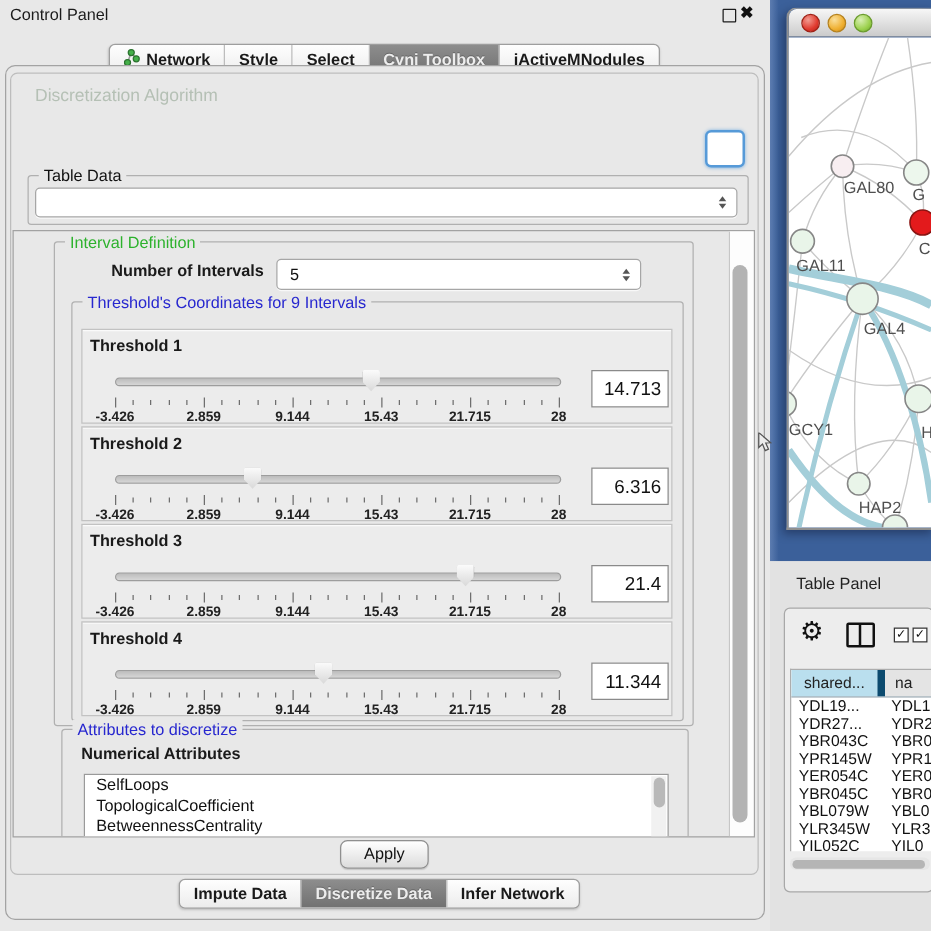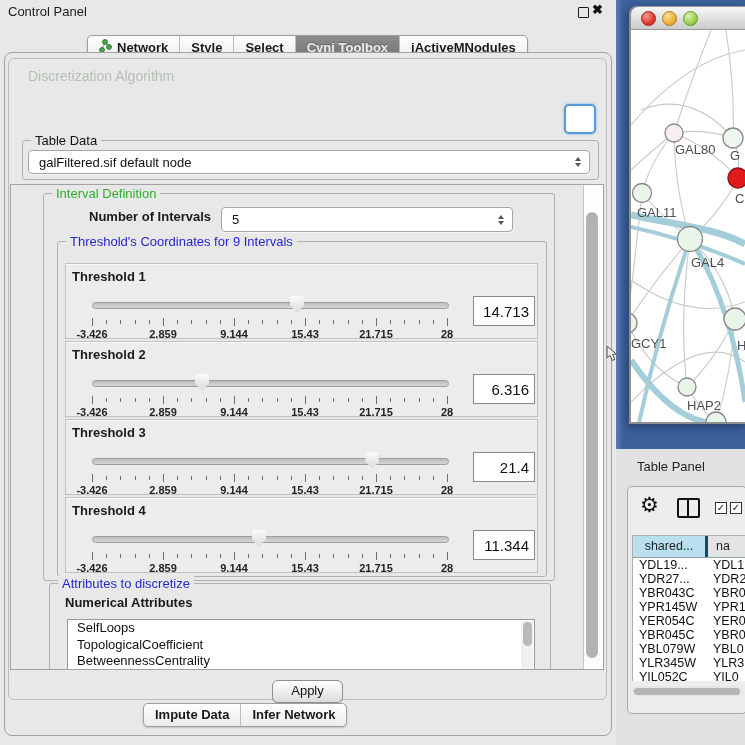--- a/index.html
+++ b/index.html
@@ -72,21 +72,21 @@
   .tp-value{position:absolute;left:407px;top:32px;width:50px;height:28px;border:1px solid #8a8a8a;background:#fff;
             font-family:"Liberation Sans",sans-serif;font-size:15px;text-align:right;padding:0 5px;color:#111;}
 
   .attr-list{left:56px;top:434px;width:466px;height:58px;background:#fff;border:1px solid #9a9a9a;overflow:hidden;}
   .list-item{padding:0 0 0 9px;line-height:16.5px;font-size:13px;color:#111;}
   .list-sb{position:absolute;right:1px;top:1px;width:12px;height:56px;background:#f1f1f1;}
   .list-sb-thumb{position:absolute;left:1.5px;top:1px;width:9px;height:24px;background:#b9b9b9;border-radius:5px;}
 
   .apply-btn{left:272px;top:672px;width:69px;height:21px;border:1px solid #8f8f8f;border-radius:6px;
              background:linear-gradient(#ffffff,#dcdcdc);text-align:center;line-height:20px;font-size:13px;color:#111;
-             box-shadow:0 1px 1px rgba(0,0,0,.15);margin-top:8px;}
+             box-shadow:0 1px 1px rgba(0,0,0,.15);}
 
   
   .desktop{left:616px;top:0;width:129px;height:449px;background:linear-gradient(90deg,#5c7cb0 0,#3b609a 7px,#3b609a 100%);}
   .net-window{left:629px;top:6px;width:116px;height:415px;border-left:2px solid #8f8f8f;border-bottom:2px solid #8f8f8f;
               border-top:1px solid #9a9a9a;border-radius:8px 0 0 0;box-shadow:-2px 3px 8px rgba(0,0,20,.35);}
   .nw-titlebar{position:absolute;left:0;top:0;width:100%;height:22px;border-radius:7px 0 0 0;
                background:linear-gradient(#f7f7f7,#cbcbcb);border-bottom:1px solid #9a9a9a;}
   .light{position:absolute;top:4px;width:13px;height:13px;border-radius:50%;}
   .light.red{left:10px;background:radial-gradient(circle at 35% 30%,#f29c92,#e03a2f 60%,#b02018);border:1px solid #9f2318;}
   .light.yellow{left:31px;background:radial-gradient(circle at 35% 30%,#fadf9a,#efaf30 60%,#c7871c);border:1px solid #b5821e;}
@@ -97,21 +97,21 @@
   .tp-title{left:637px;top:459px;font-size:13px;color:#222;}
   .tp-card{left:627px;top:486px;width:118px;height:226px;background:#ededed;border:1px solid #a8a8a8;border-radius:5px;}
   .gear{position:absolute;left:12px;top:6px;font-size:21px;color:#111;}
   .colicon{position:absolute;left:49px;top:11px;width:19px;height:16px;border:2px solid #111;border-radius:2px;}
   .colicon::after{content:"";position:absolute;left:8px;top:0;width:2px;height:16px;background:#111;}
   .cb{position:absolute;top:15px;width:10px;height:10px;border:1.5px solid #333;background:#fff;font-size:10px;line-height:10px;text-align:center;color:#111;}
   .cb.c1{left:87px;} .cb.c2{left:102px;}
   .tp-table{position:absolute;left:4px;top:48px;width:114px;height:145px;background:#fff;overflow:hidden;border:1px solid #adadad;border-bottom:none;}
   .th-row{display:flex;height:21px;border-bottom:1px solid #8fa0aa;}
   .th-cell{box-sizing:border-box;font-size:12.5px;color:#222;line-height:21px;overflow:hidden;white-space:nowrap;}
-  .th-c1{width:75px;background:#badfee;text-align:center;border-right:3px solid #0c4a6e;}
+  .th-c1{width:75px;background:#badfee;text-align:center;border-right:6px solid #0c4a6e;}
   .th-c2{flex:1;background:#e4e4e4;padding-left:8px;}
   .trow{display:flex;height:14px;font-size:12.5px;line-height:14px;color:#111;white-space:nowrap;}
   .td1{width:76px;padding-left:6px;box-sizing:border-box;overflow:hidden;}
   .td2{flex:1;padding-left:4px;overflow:hidden;}
   .hsb{position:absolute;left:4px;top:199px;width:112px;height:10px;background:#e6e6e6;border-radius:5px;}
   .hsb-thumb{position:absolute;left:2px;top:1.5px;width:106px;height:7px;background:#b5b5b5;border-radius:4px;}
 
   .cursor{left:606px;top:346px;z-index:9;}
   svg text{font-family:"Liberation Sans",sans-serif;}
 </style>
@@ -157,21 +157,20 @@
   <div class="abs inner-box"></div>
 
   <div class="abs faint-title">Discretization Algorithm</div>
   <div class="abs combo-fragment"></div>
 
 
   <div class="abs group" style="left:22px;top:140px;width:575px;height:38px;">
     <span class="legend plain">Table Data</span>
   </div>
   <div class="combo tabledata">
-    <span>galFiltered.sif default node</span>
     <span class="arrows">
         <span class="arr-up"></span>
         <span class="arr-dn"></span>
       </span>
   </div>
 
   <div class="abs scrollarea">
 
     <div class="abs group" style="left:32px;top:8px;width:510px;height:386px;">
       <span class="legend green">Interval Definition</span>
@@ -384,20 +383,23 @@
 
     <div class="abs vsb-track"></div>
     <div class="abs vsb-thumb"></div>
   </div>
 
   <div class="abs apply-btn">Apply</div>
 
   <div class="abs tabs bottom-tabs">
     <div class="seg">
         <span>Impute Data</span>
+      </div>
+    <div class="seg selected">
+        <span>Discretize Data</span>
       </div>
     <div class="seg">
         <span>Infer Network</span>
       </div>
   </div>
 
   <div class="abs desktop"></div>
 
   <div class="abs net-window">
     <div class="nw-titlebar">

